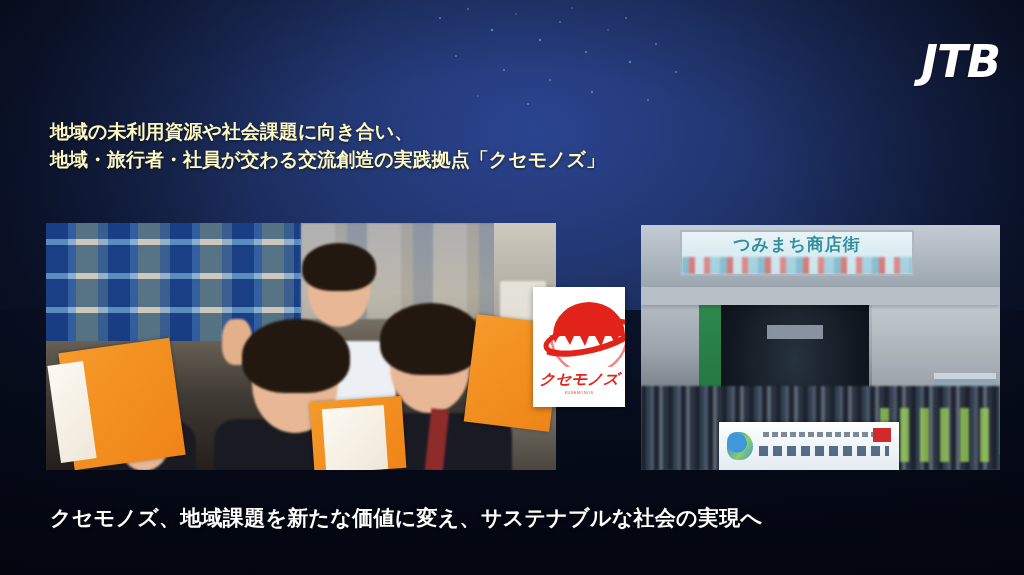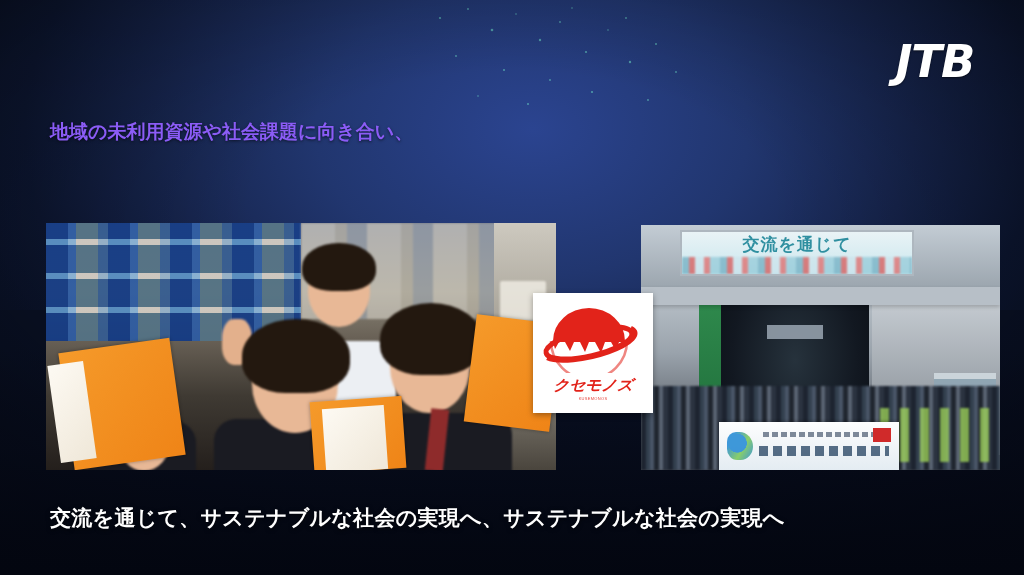--- a/index.html
+++ b/index.html
@@ -59,40 +59,41 @@
     white-space: nowrap;
   }
   
   .subtitle {
     position: absolute;
     left: 50px; top: 118px;
     width: 760px;
     font-size: 19px;
     font-weight: bold;
     line-height: 28px;
-    color: #8b5cf6;
+    color: #fef9c3;
     text-shadow: 0 1px 3px rgba(0,0,0,.6);
   }
   .subtitle div { white-space: nowrap; }
   
   .jtb-logo {
     position: absolute;
     right: 24px; top: 36px;
     width: 130px;
     text-align: center;
   }
   .jtb-mark {
     font-size: 45px;
     font-weight: bold;
     font-style: italic;
     color: #ffffff;
     letter-spacing: -1px;
     line-height: 52px;
     font-family: "DejaVu Sans", sans-serif;
     text-shadow: 0 1px 2px rgba(0,0,0,.5);
+    text-align: right;
   }
   .jtb-sub {
     margin-top: 8px;
     font-size: 13px;
     font-weight: bold;
     color: #ffffff;
     line-height: 17px;
   }
   
   .photo {
@@ -263,22 +264,22 @@
     background: repeating-linear-gradient(90deg,#22405f 0 9px, rgba(0,0,0,0) 9px 14px);
     opacity:.75; filter: blur(0.5px);
   }
   .mkt-banner-red {
     position:absolute; right: 8px; top: 6px; width: 18px; height: 14px;
     background: #d02a2a; filter: blur(0.4px);
   }
   
   .logo-card {
     position: absolute;
-    left: 533px; top: 293px;
-    width: 120px; height: 120px;
+    left: 533px; top: 287px;
+    width: 92px; height: 120px;
     background: #ffffff;
     box-shadow: 0 2px 6px rgba(0,0,0,.35);
     overflow: hidden;
   }
   .planet-wrap {
     position: absolute;
     left: 0; right: 0; top: 8px;
     height: 72px;
   }
   .logo-word {
@@ -343,20 +344,21 @@
       <circle cx="152" cy="8" r="0.8"></circle>
         <circle cx="228" cy="100" r="0.9"></circle>
     </g>
   </svg>
   <div class="bg-vignette"></div>
   <div class="bg-bottom"></div>
 
 
   <div class="subtitle">
     <div>地域の未利用資源や社会課題に向き合い、</div>
+    <div>地域・旅行者・社員が交わる交流創造の実践拠点「クセモノズ」</div>
   </div>
 
   <div class="jtb-logo">
     <div class="jtb-mark">JTB</div>
   </div>
 
   <div class="photo photo-left">
     <div class="cls-wall"></div>
     <div class="cls-board"></div>
     <div class="cls-board2"></div>
@@ -394,21 +396,21 @@
     <div class="mkt-roof"></div>
     <div class="mkt-wallr"></div>
     <div class="mkt-arcade">
       <div class="mkt-arcade-lamp"></div>
     </div>
     <div class="mkt-green"></div>
     <div class="mkt-shop"></div>
     <div class="mkt-beam"></div>
 
     <div class="mkt-sign">
-      <div class="mkt-sign-text">交流を通じて</div>
+      <div class="mkt-sign-text">つみまち商店街</div>
       <div class="mkt-sign-art"></div>
     </div>
 
     <div class="mkt-crowd"></div>
     <div class="mkt-crowd-vest"></div>
 
     <div class="mkt-banner">
       <div class="mkt-banner-mark"></div>
       <div class="mkt-banner-t1"></div>
       <div class="mkt-banner-t2"></div>
@@ -427,15 +429,15 @@
 
         <path d="M18 40 A38 38 0 0 0 94 40" fill="none" stroke="#e2231a" stroke-width="2.5" opacity="0.55"></path>
 
         <path d="M12 47 A44 13 0 0 0 100 37" fill="none" stroke="#e2231a" stroke-width="5" transform="rotate(-13 56 42)"></path>
       </svg>
     </div>
     <div class="logo-word">クセモノズ</div>
     <div class="logo-tag">KUSEMONOS</div>
   </div>
 
-  <div class="caption">交流を通じて、サステナブルな社会の実現へ、サステナブルな社会の実現へ</div>
+  <div class="caption">クセモノズ、地域課題を新たな価値に変え、サステナブルな社会の実現へ</div>
 
 </div>
 
 </body></html>

